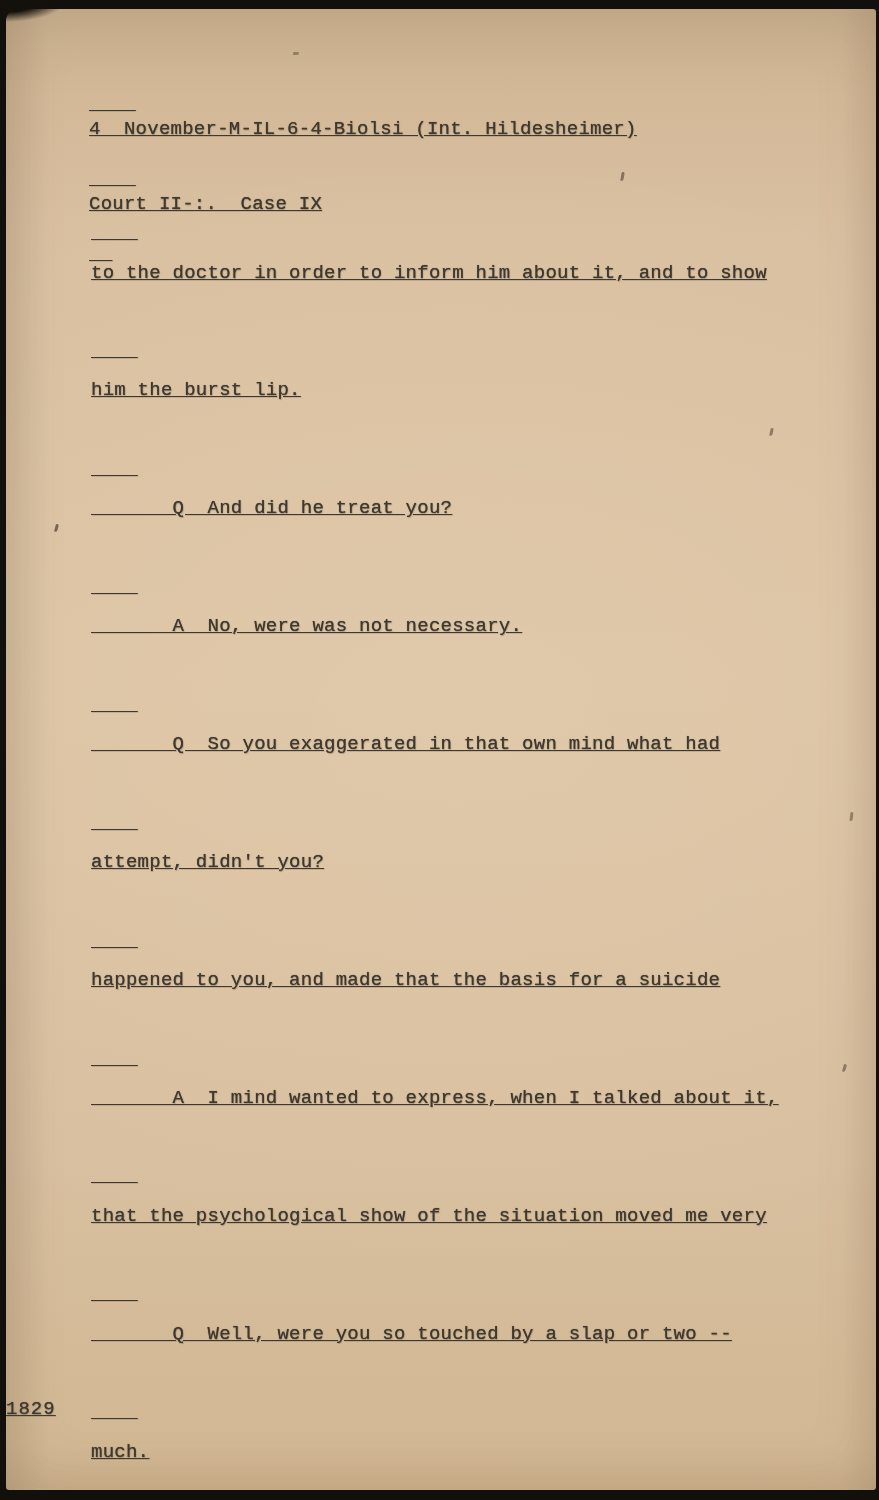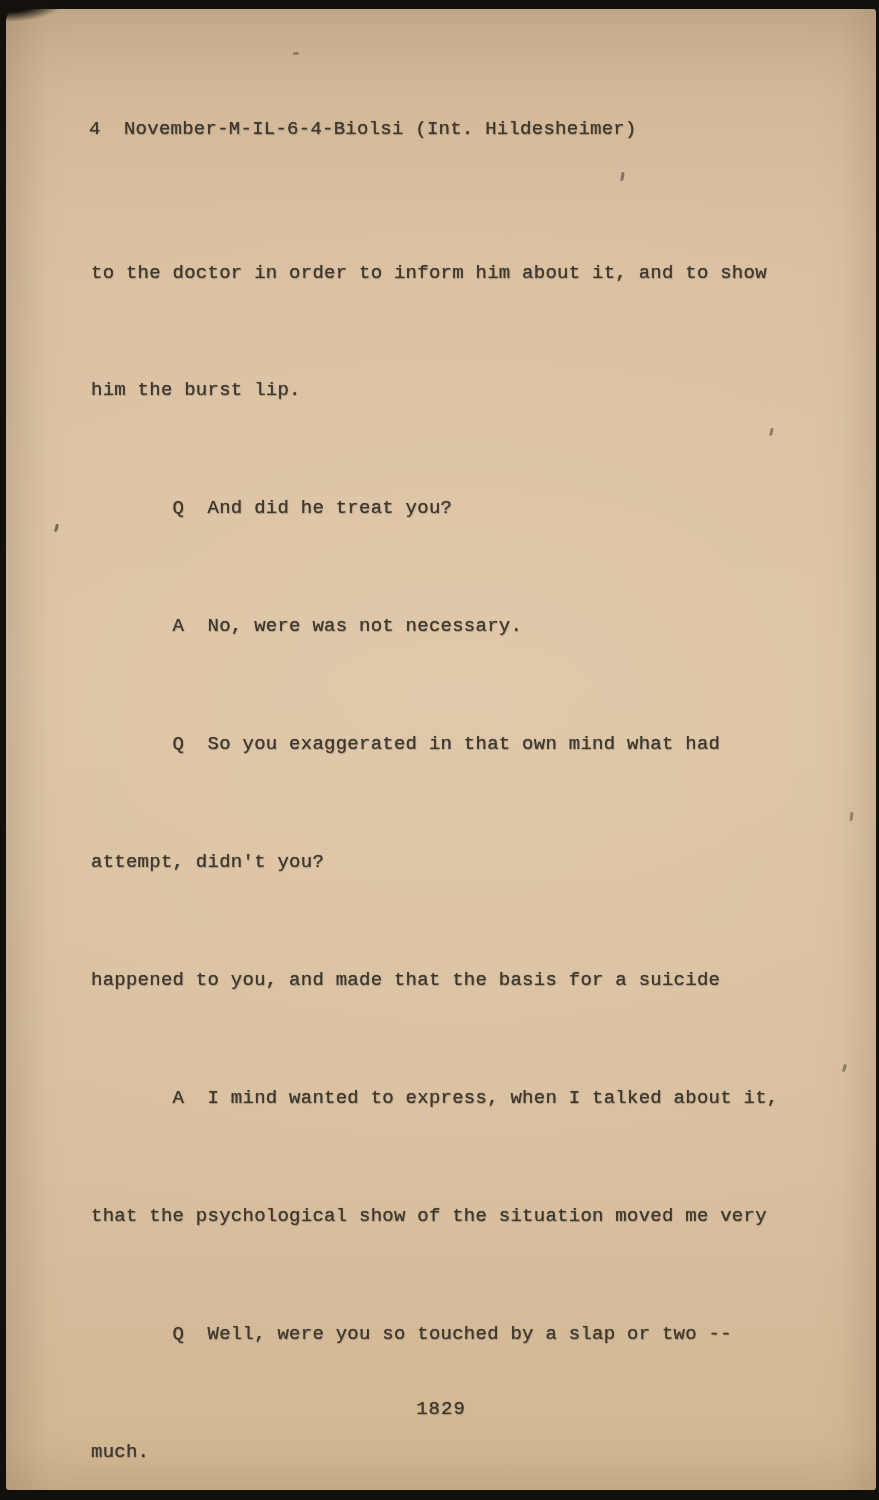--- a/index.html
+++ b/index.html
@@ -38,20 +38,21 @@
     background: radial-gradient(60px 22px at 8% 0%, #14110d 55%, rgba(20,17,13,0) 100%);
     pointer-events: none;
   }
 
   .typed {
     color: #3f382e;
     text-shadow:
       0 0 0.8px rgba(62, 55, 45, 0.85),
       0.6px 0.6px 1.0px rgba(62, 55, 45, 0.28);
     white-space: pre;
+    text-decoration: underline;
   }
 
   .header {
     position: absolute;
     left: 83px;
     top: 58px;
     font-size: 19px;
     line-height: 25px;
     letter-spacing: 0.25px;
   }
@@ -63,21 +64,21 @@
     font-size: 19px;
     line-height: 39.3px;
     letter-spacing: 0.25px;
   }
 
   .pagenum {
     position: absolute;
     left: 0;
     top: 1389px;
     width: 100%;
-    text-align: center;
+    text-align: left;
     font-size: 19px;
     letter-spacing: 1px;
   }
 
   
   .speck {
     position: absolute;
     background: rgba(62, 53, 42, 0.65);
     border-radius: 2px 2px 3px 1px;
     pointer-events: none;
@@ -90,20 +91,21 @@
   .speck.s6 { left: 287px; top: 43px;   width: 6px; height: 3px; background: rgba(62,53,42,0.4); }
 </style>
 </head>
 <body>
 
 <div class="page">
   <div class="corner-shadow"></div>
 
   <div class="header typed">
     <div>4  November-M-IL-6-4-Biolsi (Int. Hildesheimer)</div>
+    <div>Court II-:.  Case IX</div>
   </div>
 
   <div class="body-block typed">
     <div>to the doctor in order to inform him about it, and to show</div>
     <div>him the burst lip.</div>
     <div>       Q  And did he treat you?</div>
     <div>       A  No, were was not necessary.</div>
     <div>       Q  So you exaggerated in that own mind what had</div>
     <div>attempt, didn't you?</div>
     <div>happened to you, and made that the basis for a suicide</div>

